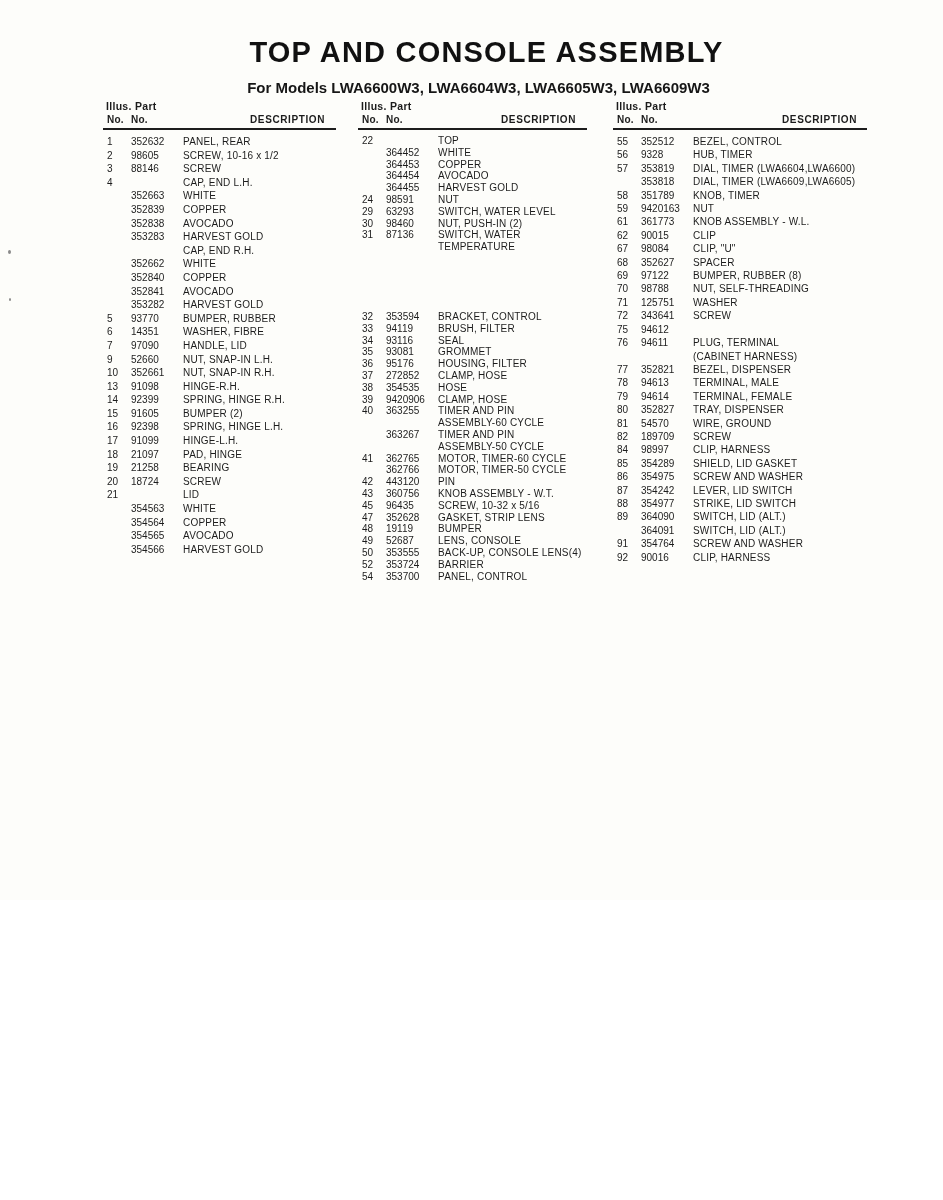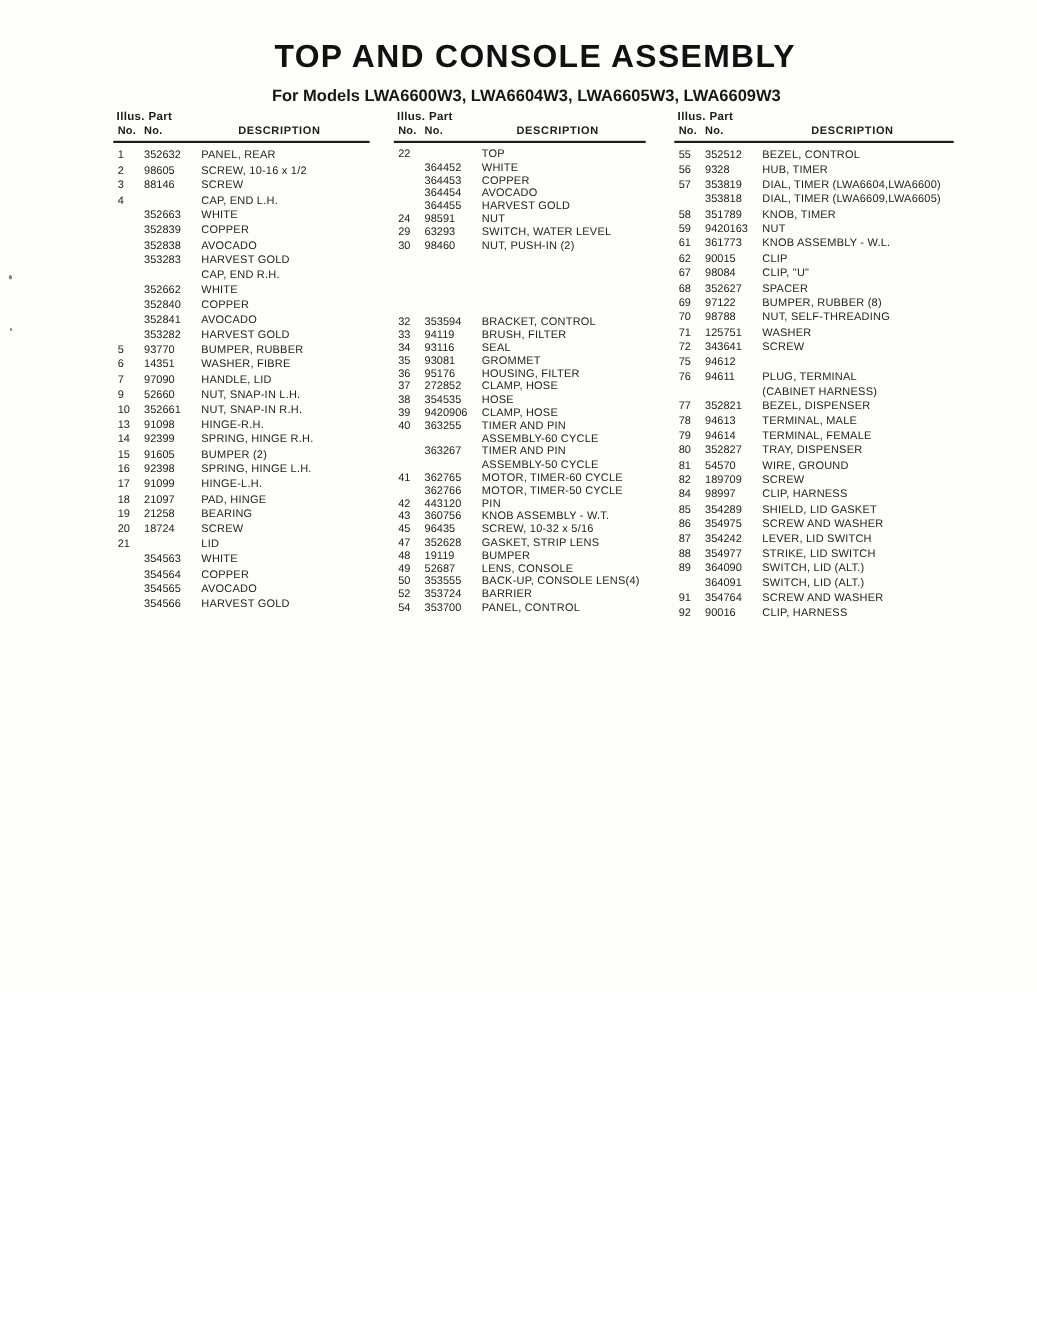--- a/index.html
+++ b/index.html
@@ -21,21 +21,21 @@
   .col-1{left:103px;width:240px;}
   .col-2{left:358px;width:236px;}
   .col-3{left:613px;width:262px;}
   .colhead{margin-bottom:5px;}
   .hl1{font-weight:700;font-size:10.5px;line-height:13px;padding-left:3px;letter-spacing:0.3px;}
   .hl2{display:flex;font-weight:700;line-height:13px;letter-spacing:0.2px;}
   .rule{border-top:2px solid #1d1d1d;width:97%;margin-top:2px;}
   .c-illus{width:28px;padding-left:4px;box-sizing:border-box;flex:none;}
   .c-part{width:52px;flex:none;}
   .c-desc{flex:1;white-space:pre-line;letter-spacing:0.2px;}
-  .hdesc{flex:1;text-align:center;padding-right:18px;letter-spacing:0.6px;}
+  .hdesc{flex:1;text-align:right;padding-right:18px;letter-spacing:0.6px;}
   .prow{display:flex;align-items:flex-start;}
   .col-1 .prow{line-height:13.6px;}
   .col-2 .prow{line-height:11.8px;}
   .col-3 .prow{line-height:13.4px;}
   .prow.spacer{height:58px;}
   .footer-note{
     position:absolute;top:1116px;left:0;width:100%;text-align:center;
     font-weight:700;font-size:12.5px;letter-spacing:1.4px;color:#141414;
     transform:translateX(-9px) rotate(-0.5deg);
   }
@@ -278,20 +278,26 @@
         <div class="prow">
           <span class="c-illus">29</span>
           <span class="c-part">63293</span>
           <span class="c-desc">SWITCH, WATER LEVEL</span>
         </div>
         <div class="prow">
           <span class="c-illus">30</span>
           <span class="c-part">98460</span>
           <span class="c-desc">NUT, PUSH-IN (2)</span>
         </div>
+        <div class="prow">
+          <span class="c-illus">31</span>
+          <span class="c-part">87136</span>
+          <span class="c-desc">SWITCH, WATER
+TEMPERATURE</span>
+        </div>
         <div class="prow spacer"></div>
         <div class="prow">
           <span class="c-illus">32</span>
           <span class="c-part">353594</span>
           <span class="c-desc">BRACKET, CONTROL</span>
         </div>
         <div class="prow">
           <span class="c-illus">33</span>
           <span class="c-part">94119</span>
           <span class="c-desc">BRUSH, FILTER</span>

